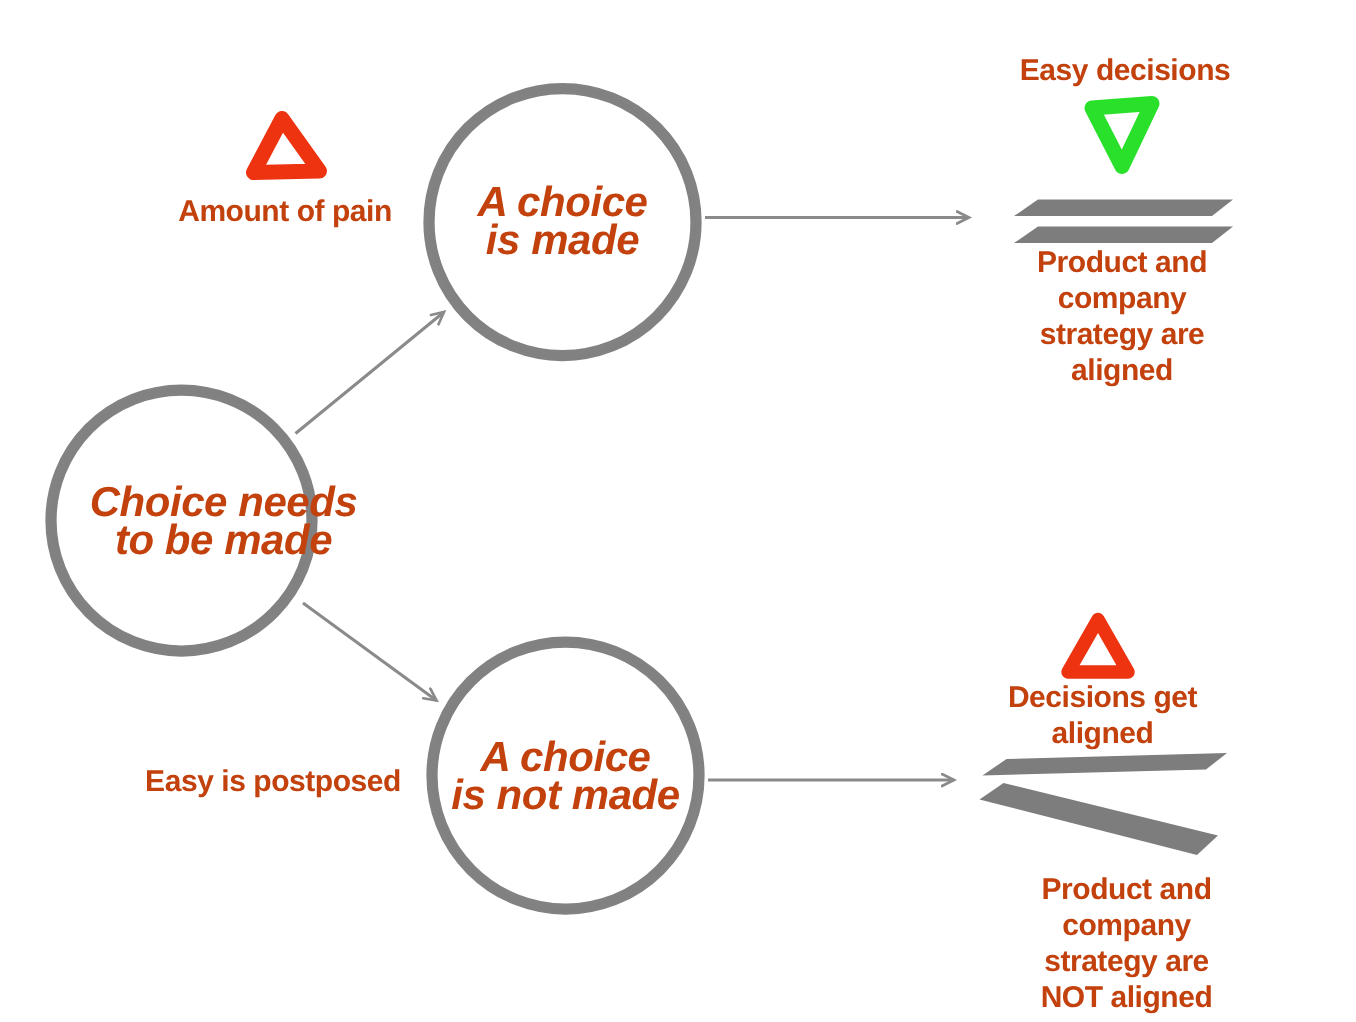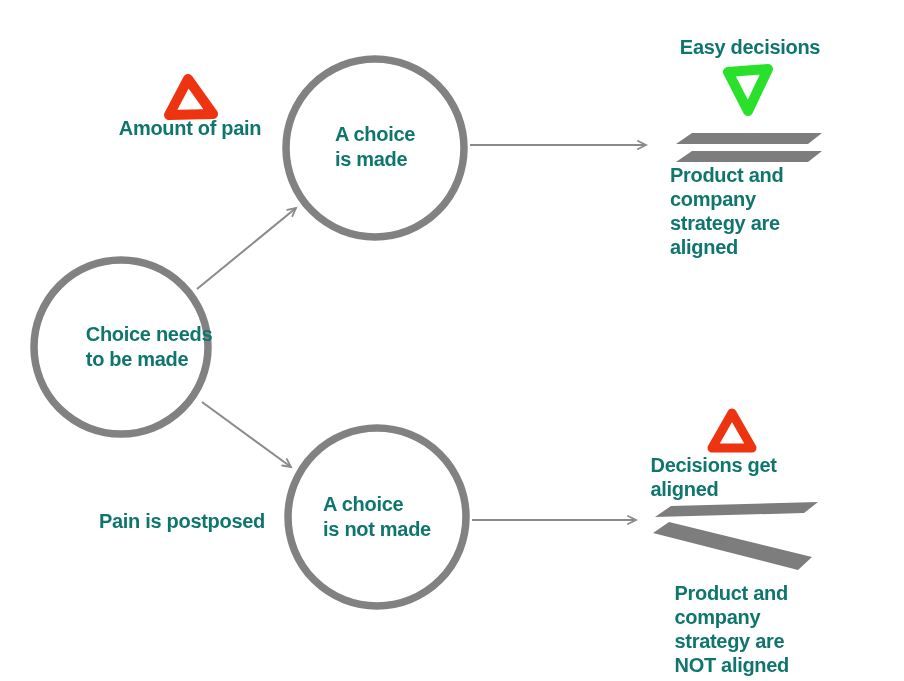--- a/index.html
+++ b/index.html
@@ -18,31 +18,32 @@
   .diagram-svg {
     position: absolute;
     left: 0;
     top: 0;
     width: 904px;
     height: 681px;
   }
   .label {
     position: absolute;
     transform: translate(-50%, -50%);
-    text-align: left;
-    color: #0f766e;
+    text-align: center;
+    color: #c2410c;
     font-weight: bold;
     font-size: 20px;
     line-height: 24px;
     white-space: pre-line;
     letter-spacing: -0.3px;
   }
   .node-label {
-    font-size: 20px;
+    font-size: 28px;
     line-height: 25px;
+    font-style: italic;
   }
 </style>
 </head>
 <body>
 
 <div class="canvas">
 
   <svg class="diagram-svg" viewBox="0 0 904 681">
     <defs>
       <marker id="ah" markerWidth="14" markerHeight="14" refX="9" refY="5" orient="auto" markerUnits="userSpaceOnUse">
@@ -80,32 +81,32 @@
       <polygon points="676,144 692,133 822,133 808,144" fill="#7d7d7d"></polygon>
       <polygon points="676,162 692,151 822,151 808,162" fill="#7d7d7d"></polygon>
     </g>
 
     <g>
       <polygon points="655,517 671,506 818,502 804,513" fill="#7d7d7d"></polygon>
       <polygon points="653,533 669,522 812,557 798,570" fill="#7d7d7d"></polygon>
     </g>
   </svg>
 
-  <div class="label" style="left:190px; top:128px;">Amount of pain</div>
+  <div class="label" style="left:190px; top:141px;">Amount of pain</div>
 
   <div class="label node-label" style="left:375px; top:147px;">A choice
 is made</div>
 
   <div class="label node-label" style="left:121px; top:347px;margin-left:28px;">Choice needs
 to be made</div>
 
   <div class="label node-label" style="left:377px; top:517px;">A choice
 is not made</div>
 
-  <div class="label" style="left:182px; top:521px;">Pain is postposed</div>
+  <div class="label" style="left:182px; top:521px;">Easy is postposed</div>
 
   <div class="label" style="left:750px; top:47px;">Easy decisions</div>
 
   <div class="label" style="left:748px; top:211px;">Product and company
 strategy are aligned</div>
 
   <div class="label" style="left:735px; top:477px;">Decisions get aligned</div>
 
   <div class="label" style="left:751px; top:629px;">Product and company
 strategy are NOT aligned</div>

